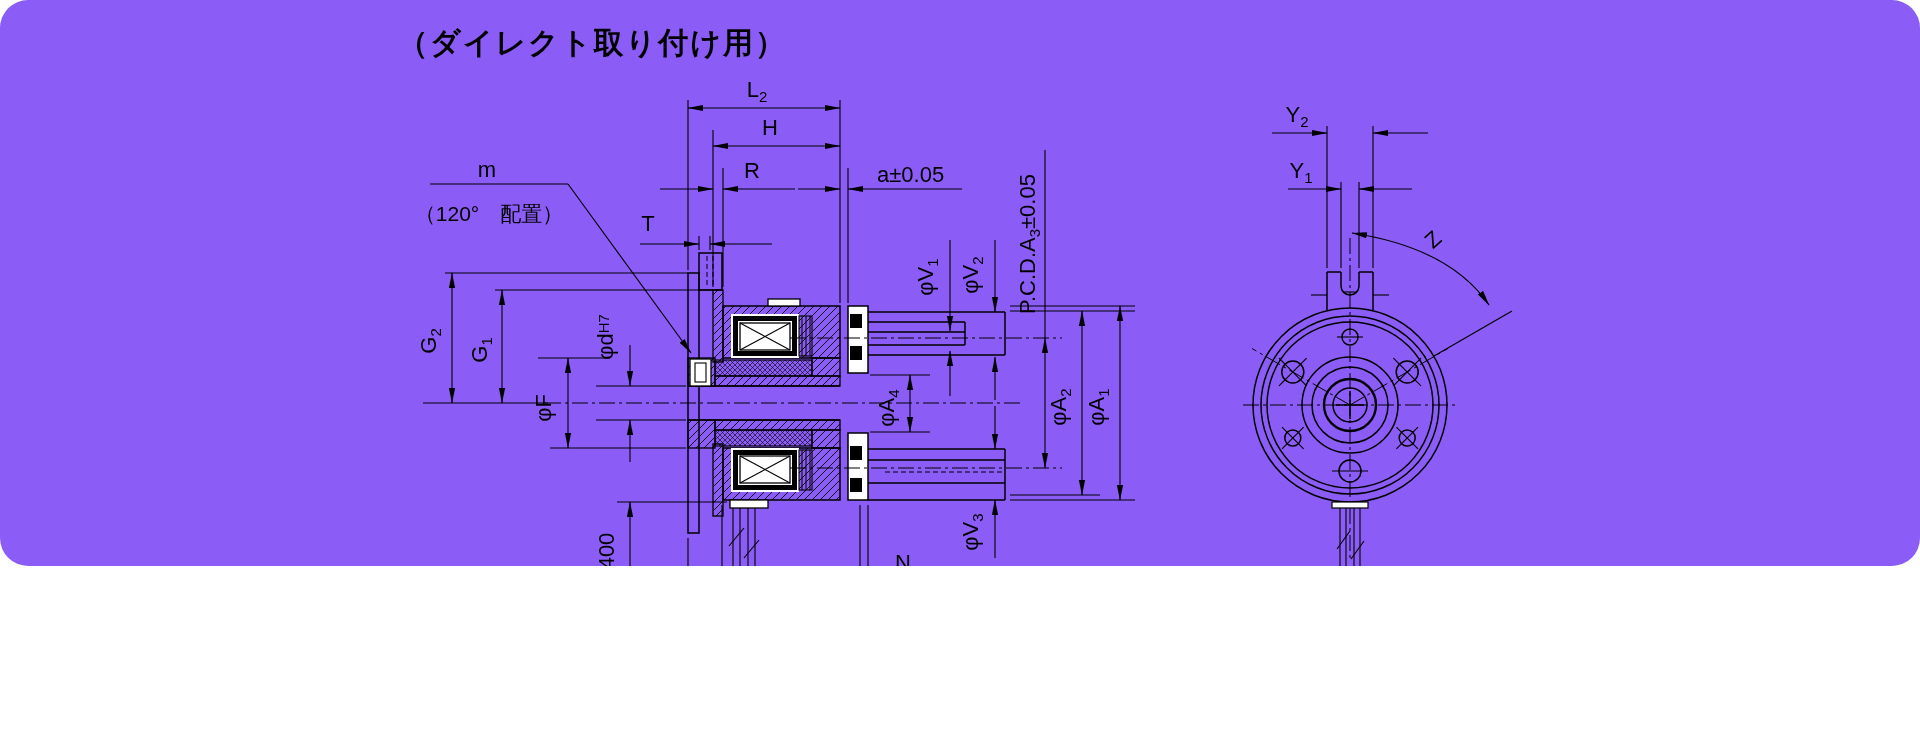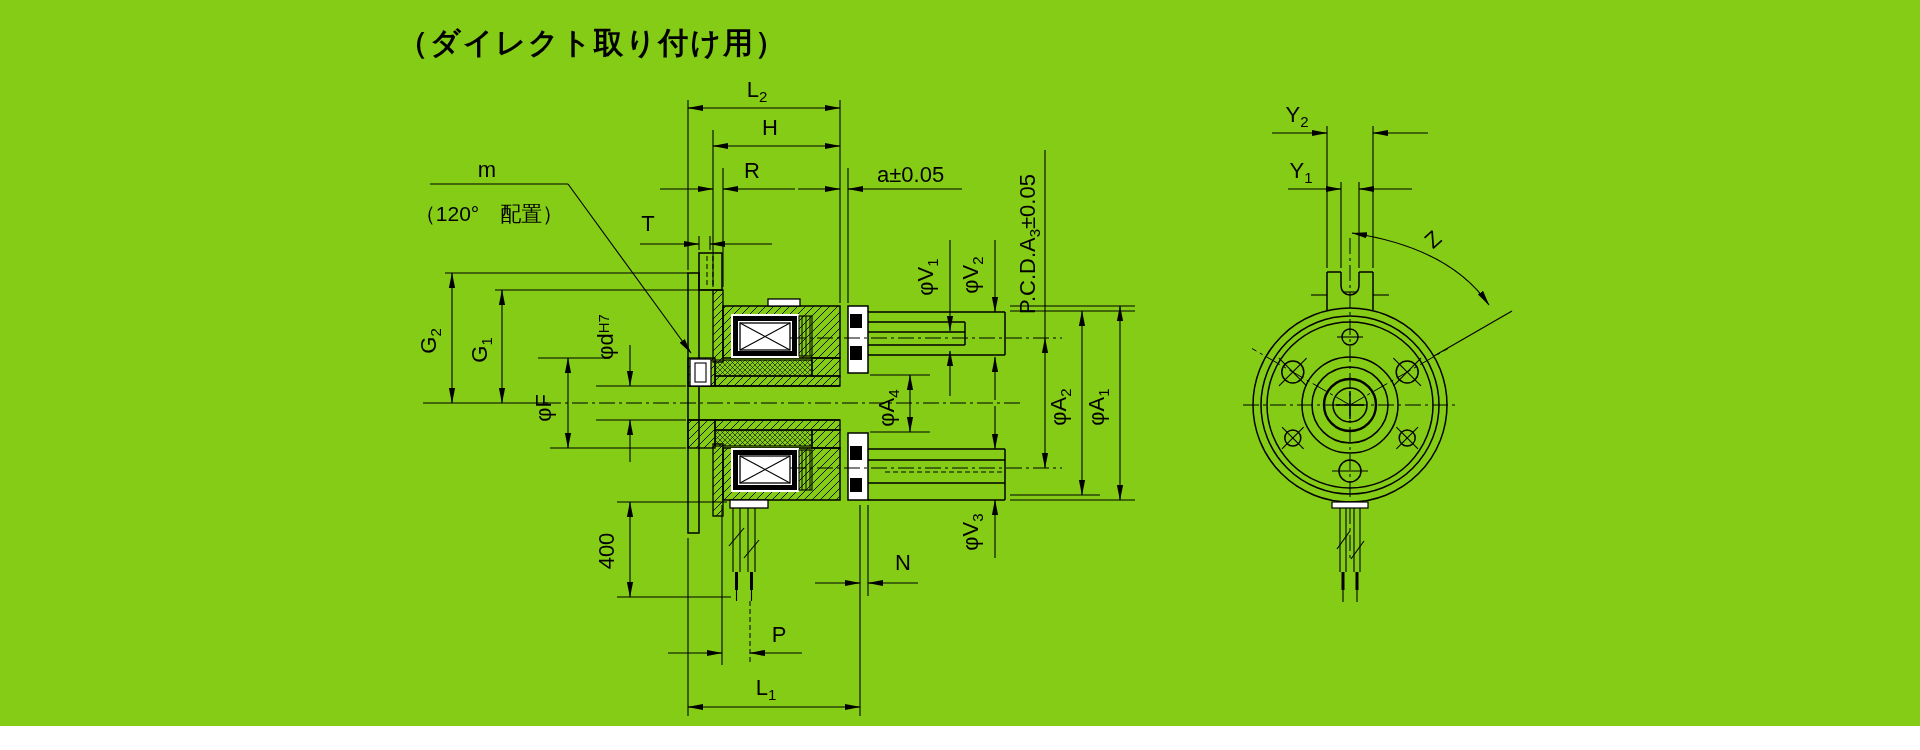--- a/index.html
+++ b/index.html
@@ -1,16 +1,16 @@
 <!DOCTYPE html>
 <html><head>
 <meta charset="utf-8">
 <style>
   html,body{margin:0;padding:0;background:#ffffff;}
-  .stage{position:relative;width:1920px;height:726px;background:#84cc16;overflow:hidden;}
+  .stage{position:relative;width:1920px;height:566px;background:#8b5cf6;overflow:hidden;border-radius:28px;}
   svg text{font-family:"Liberation Sans","DejaVu Sans",sans-serif;fill:#000;}
   .dim-label{font-size:22px;}
   .ts-sub{font-size:15px;}
   .note-label{font-size:21px;}
   .title-label{font-size:30px;font-weight:600;letter-spacing:2px;}
   .outline{stroke:#000;stroke-width:1.5;fill:none;}
   .thin{stroke:#000;stroke-width:1.1;fill:none;}
   .dimline{stroke:#000;stroke-width:1.1;fill:none;}
   .centerline{stroke:#000;stroke-width:1;fill:none;stroke-dasharray:16 4 3 4;}
   .hidden-line{stroke:#000;stroke-width:1;fill:none;stroke-dasharray:5 3;}

